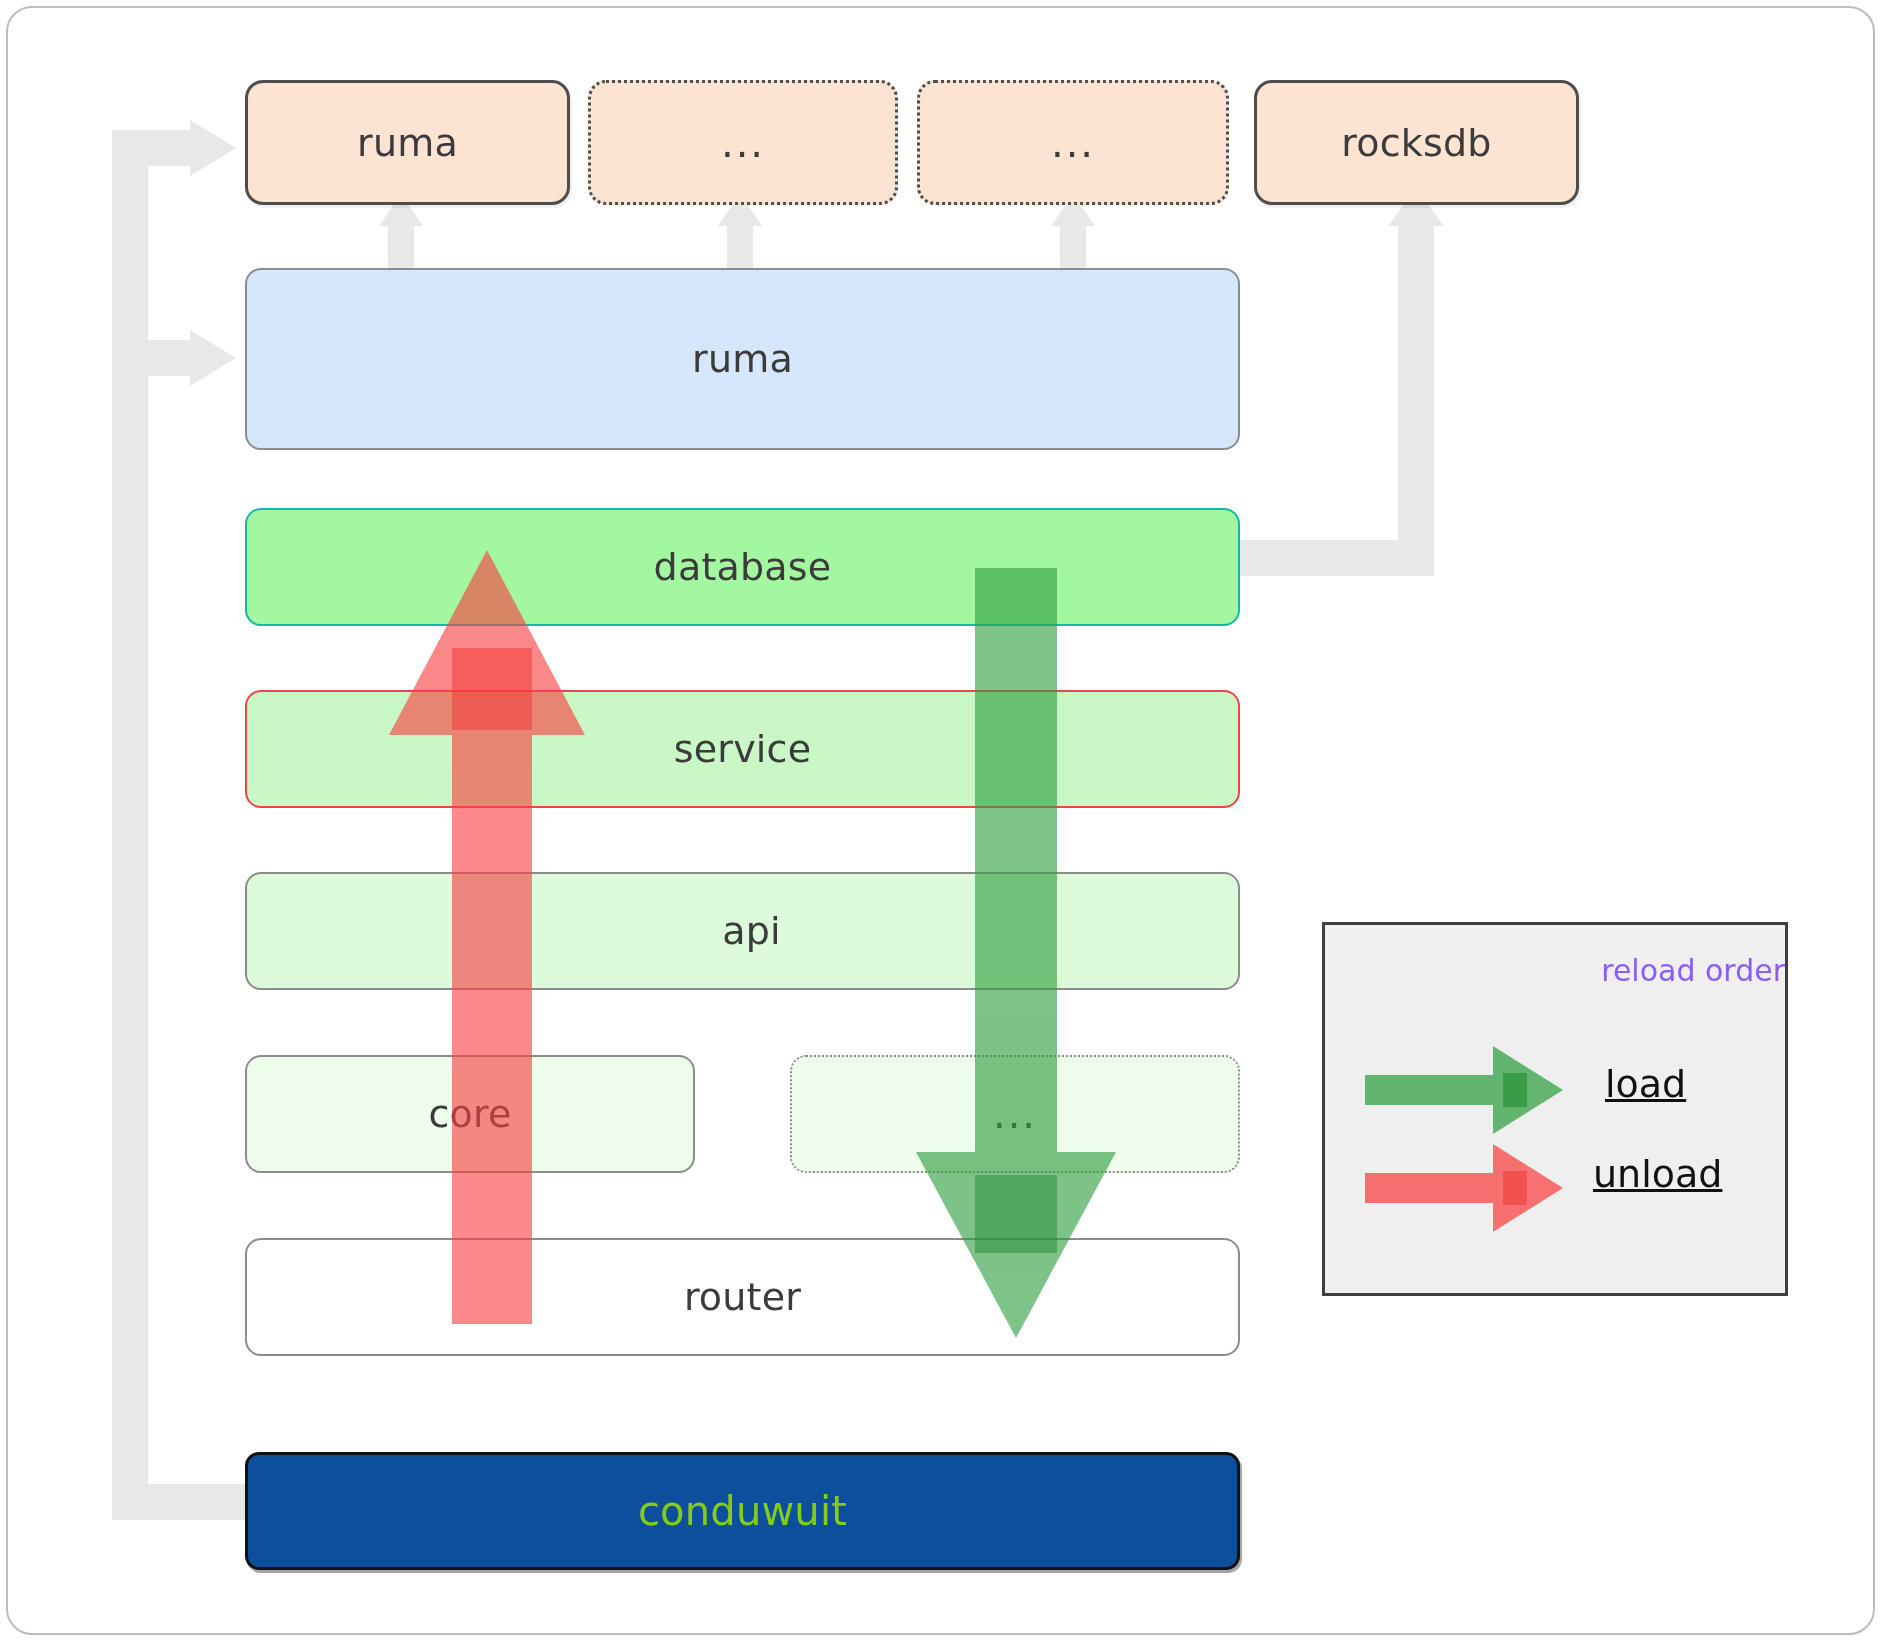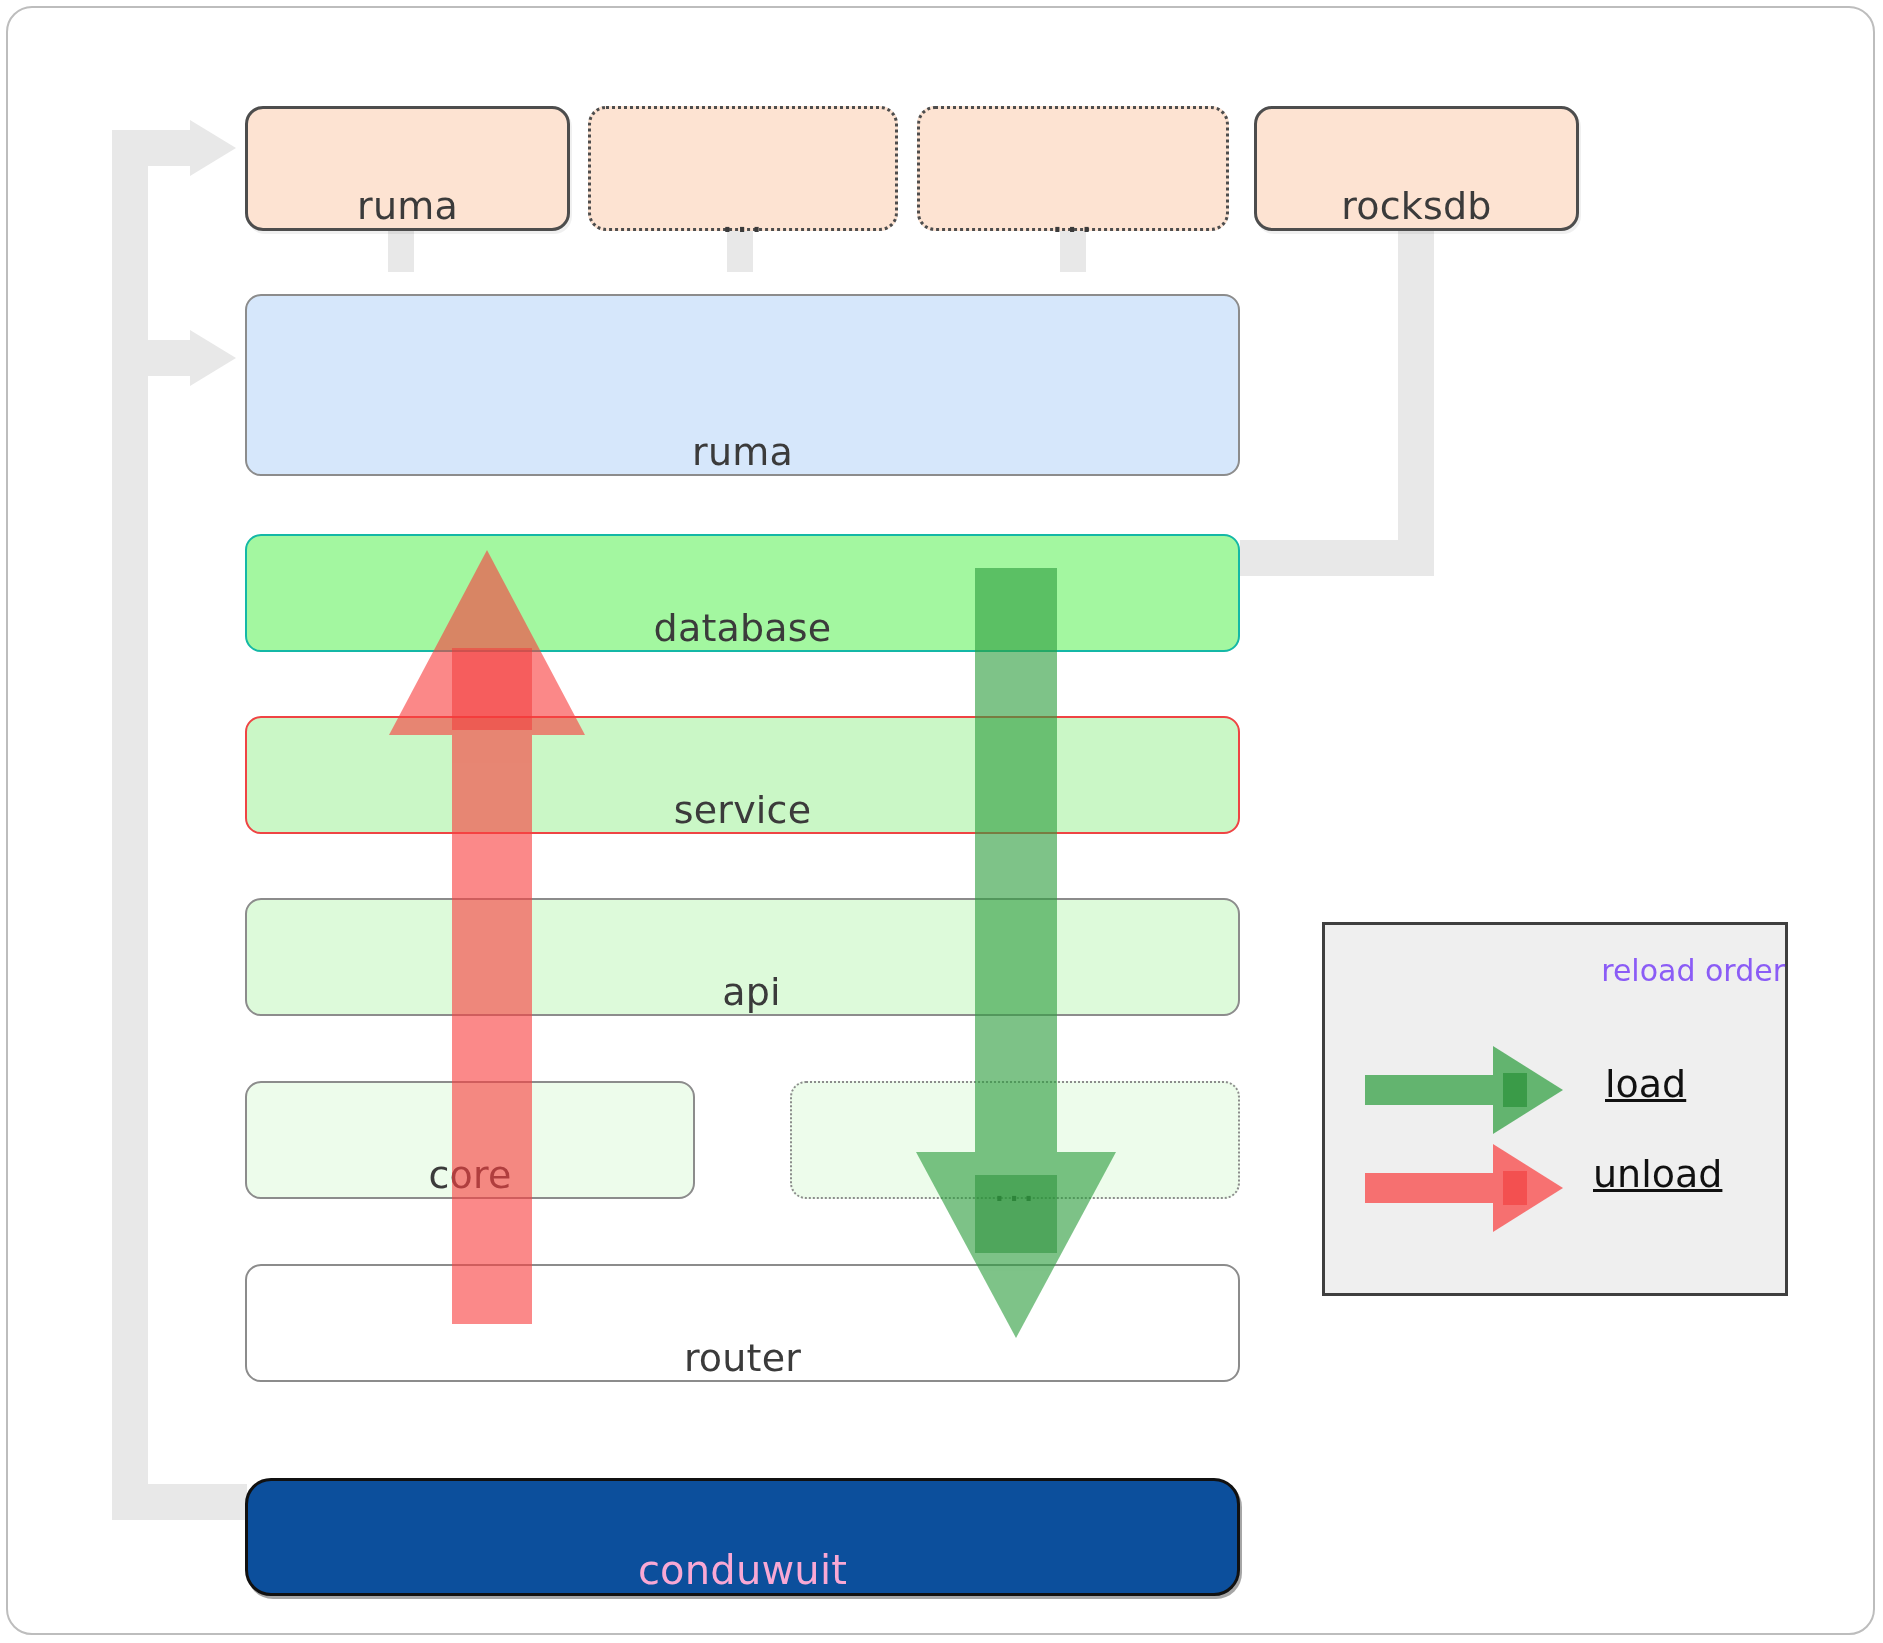--- a/index.html
+++ b/index.html
@@ -27,27 +27,26 @@
     border: 2px solid #bdbdbd;
     border-radius: 26px;
     box-sizing: border-box;
     background: #ffffff;
   }
 
   .node {
     position: absolute;
     box-sizing: border-box;
     display: flex;
-    align-items: flex-end;
+    align-items: center;
     justify-content: center;
     border-radius: 14px;
     font-size: 38px;
     color: #3b3b3b;
     letter-spacing: 0.2px;
-    margin-top: 26px;
   }
   .node-lib {
     background: #fde3d2;
     border: 3px solid #4d4d4d;
     border-radius: 18px;
     box-shadow: 2px 3px 0 rgba(0,0,0,0.06);
   }
   .node-lib-dotted {
     background: #fde3d2;
     border: 3px dotted #4d4d4d;
@@ -84,22 +83,22 @@
     border-radius: 16px;
   }
   .node-router {
     background: #ffffff;
     border: 2px solid #8c8c8c;
     border-radius: 16px;
   }
   .node-app {
     background: #0c4f9c;
     border: 3px solid #111111;
-    border-radius: 26px;
-    color: #f9a8d4;
+    border-radius: 14px;
+    color: #84cc16;
     font-size: 40px;
     box-shadow: 2px 3px 0 rgba(0,0,0,0.35);
   }
   .ellipsis {
     font-size: 40px;
     line-height: 0.5;
     color: #3b3b3b;
     letter-spacing: 2px;
   }
 

